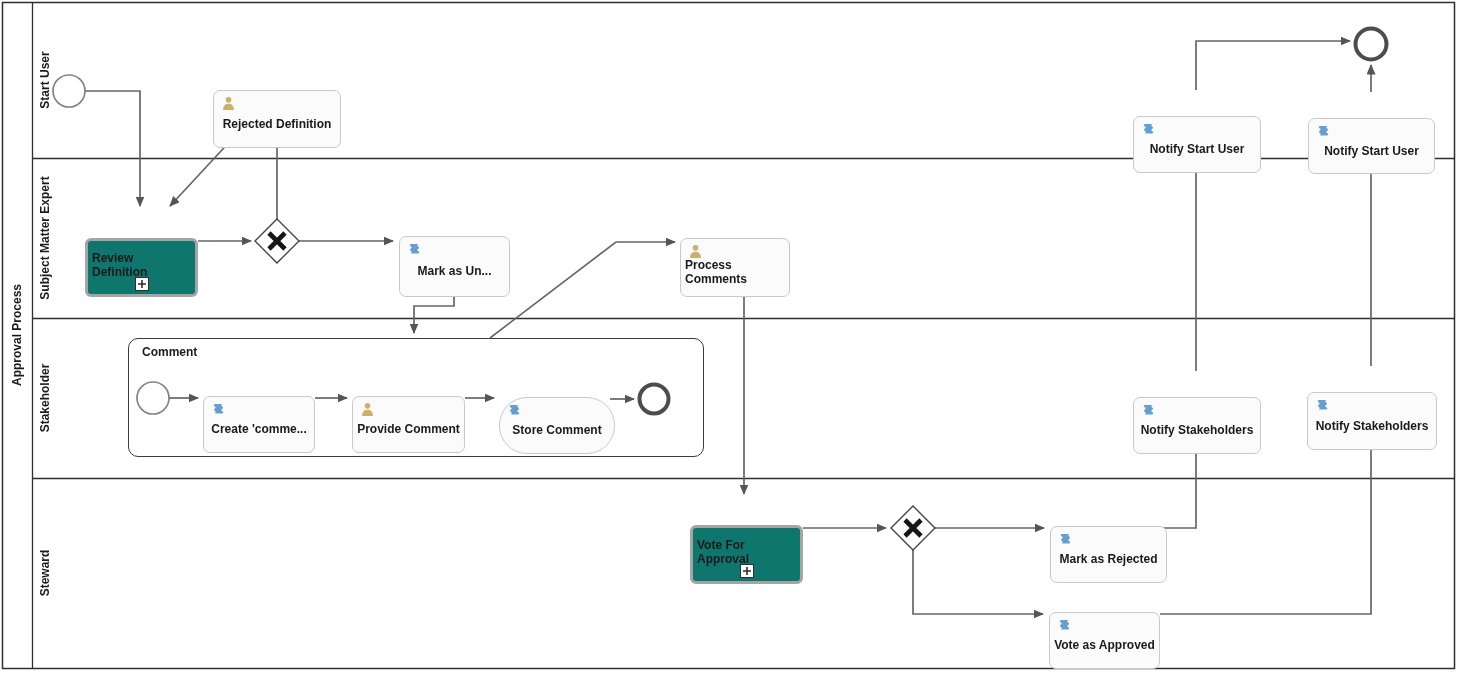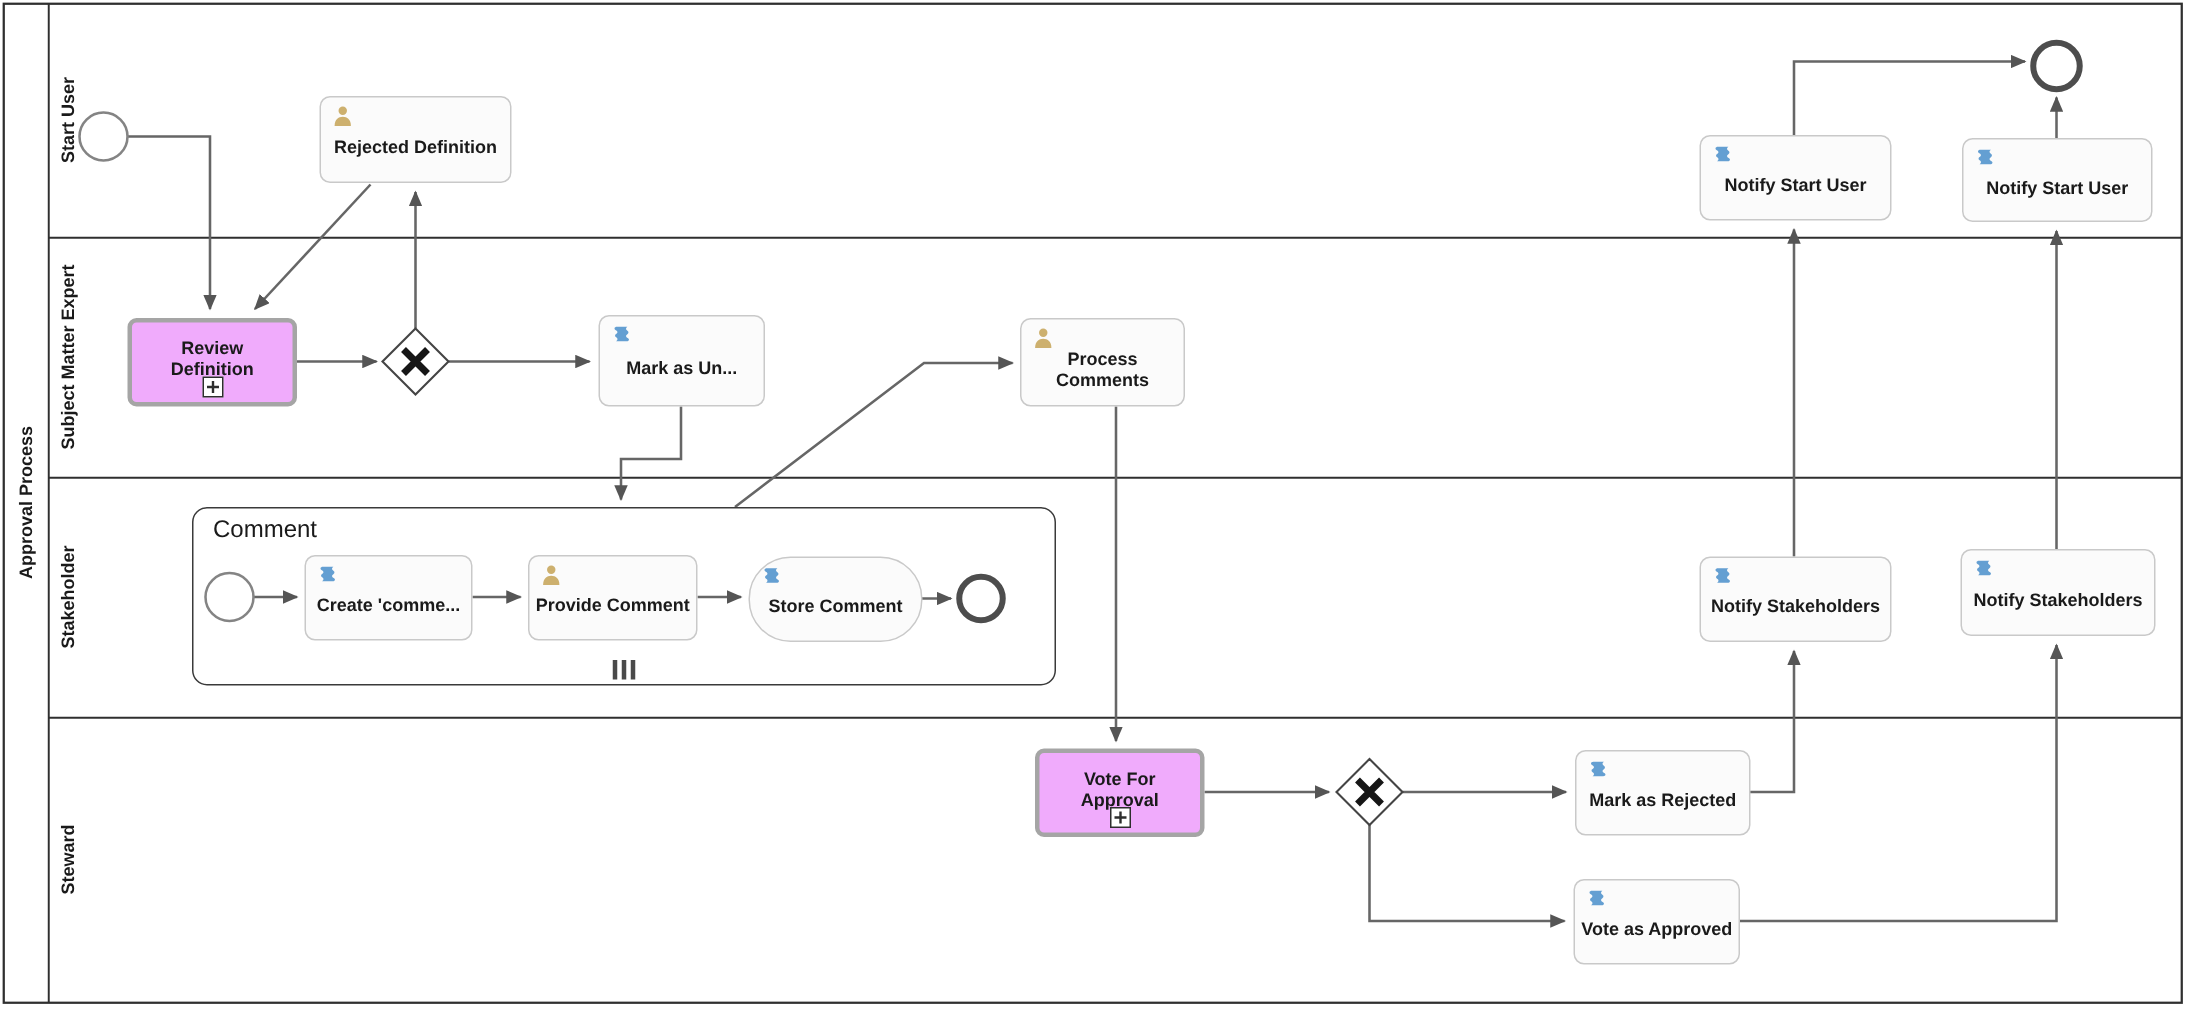--- a/index.html
+++ b/index.html
@@ -3,32 +3,32 @@
 <meta charset="utf-8">
 <style>
   html,body{margin:0;padding:0;background:#fff;}
   body{font-family:"Liberation Sans","DejaVu Sans",sans-serif;color:#1a1a1a;}
   #canvas{position:relative;width:1457px;height:680px;overflow:hidden;background:#fff;}
   svg.layer{position:absolute;left:0;top:0;}
   .vlabel{position:absolute;width:220px;height:16px;line-height:16px;text-align:center;
           font-size:12px;font-weight:600;transform:rotate(-90deg);white-space:nowrap;pointer-events:none;}
   .task{position:absolute;box-sizing:border-box;background:#fbfbfb;border:1px solid #c9c9c9;
         border-radius:7px;display:flex;align-items:center;justify-content:center;
-        font-size:12px;font-weight:600;text-align:center;line-height:14px;}
+        font-size:12px;font-weight:600;line-height:14px;margin-top:26px;}
   .task .tlabel{padding:0 4px;}
   .task.icon-task .tlabel{margin-top:9px;}
   .task .ticon{position:absolute;left:7px;top:5px;width:15px;height:15px;}
-  .task.thick{border:3px solid #a5a5a5;background:#f0abfc;border-radius:6px;}
+  .task.thick{border:3px solid #a5a5a5;background:#0f766e;border-radius:6px;}
   .task.thick .tlabel{margin-top:-6px;}
   .plusbox{position:absolute;left:50%;bottom:3px;transform:translateX(-50%);width:14px;height:14px;
            box-sizing:border-box;border:1.6px solid #2e2e2e;background:#fff;display:flex;
            align-items:center;justify-content:center;}
   .subproc{position:absolute;box-sizing:border-box;border:1.8px solid #3a3a3a;border-radius:10px;
            background:transparent;}
-  .subproc .sublabel{position:absolute;left:13px;top:6px;font-size:16px;font-weight:400;}
+  .subproc .sublabel{position:absolute;left:13px;top:6px;font-size:12px;font-weight:700;}
   .mi{position:absolute;left:50%;bottom:3px;transform:translateX(-50%);display:flex;gap:3px;}
   .mi i{display:block;width:3px;height:13px;background:#4a4a4a;}
 </style>
 </head>
 <body>
 
 <div id="canvas">
 
   <svg class="layer" width="1457" height="680" viewBox="0 0 1457 680">
     <defs>

